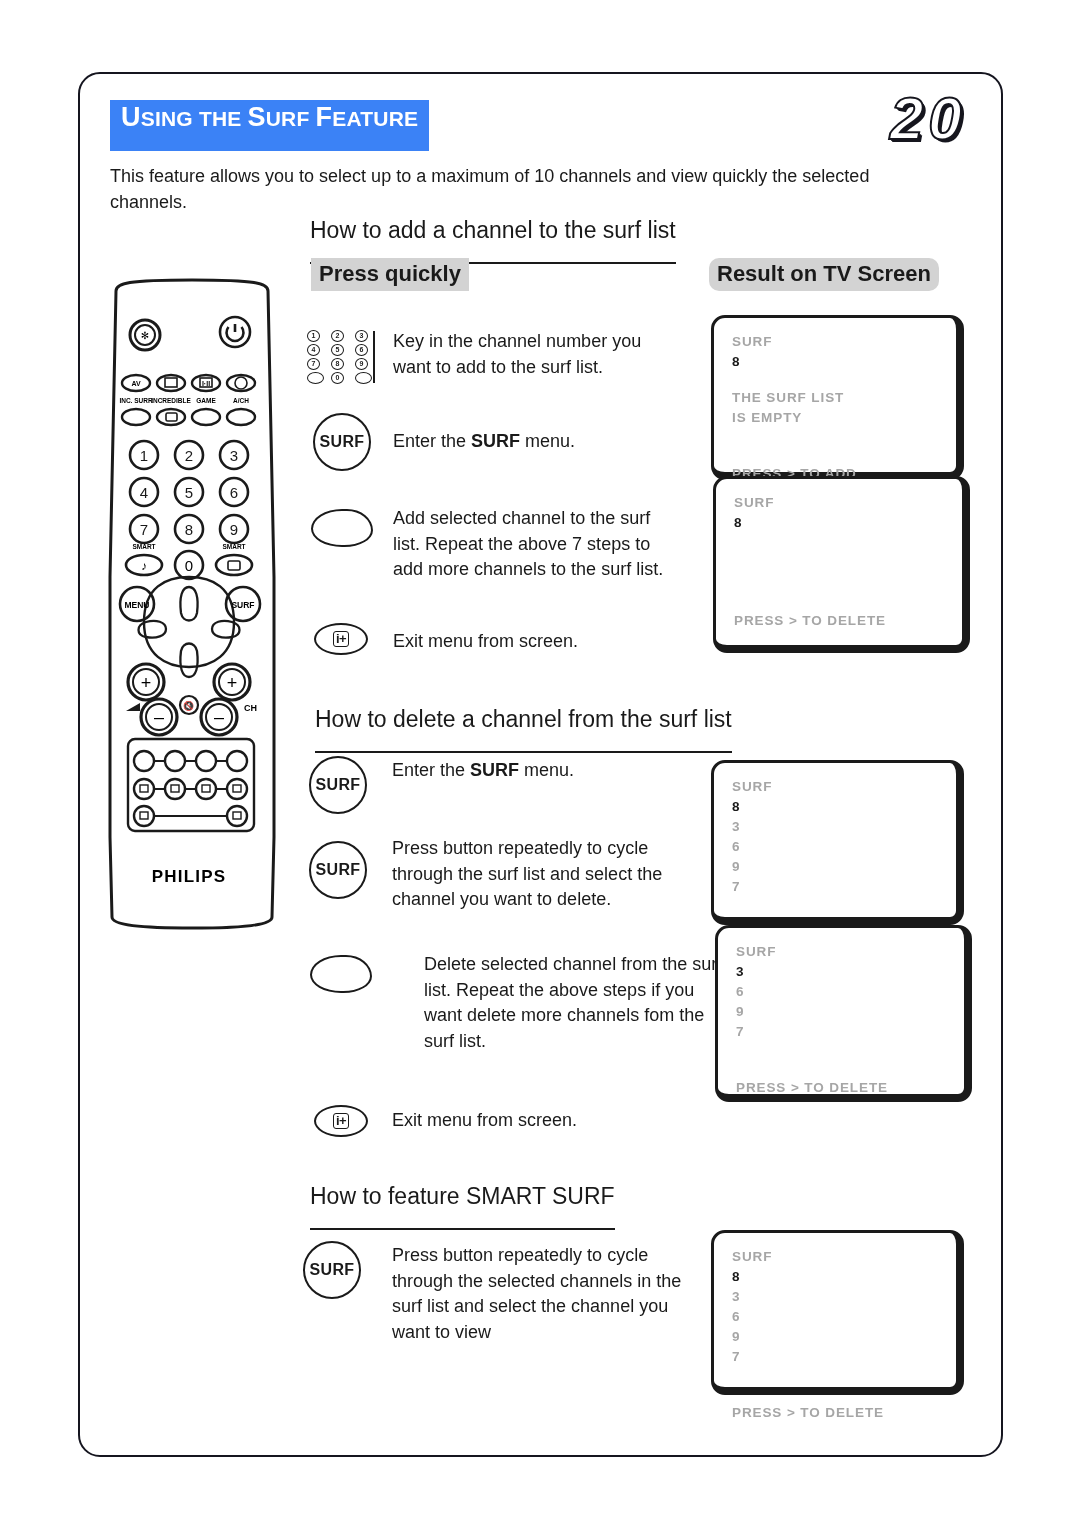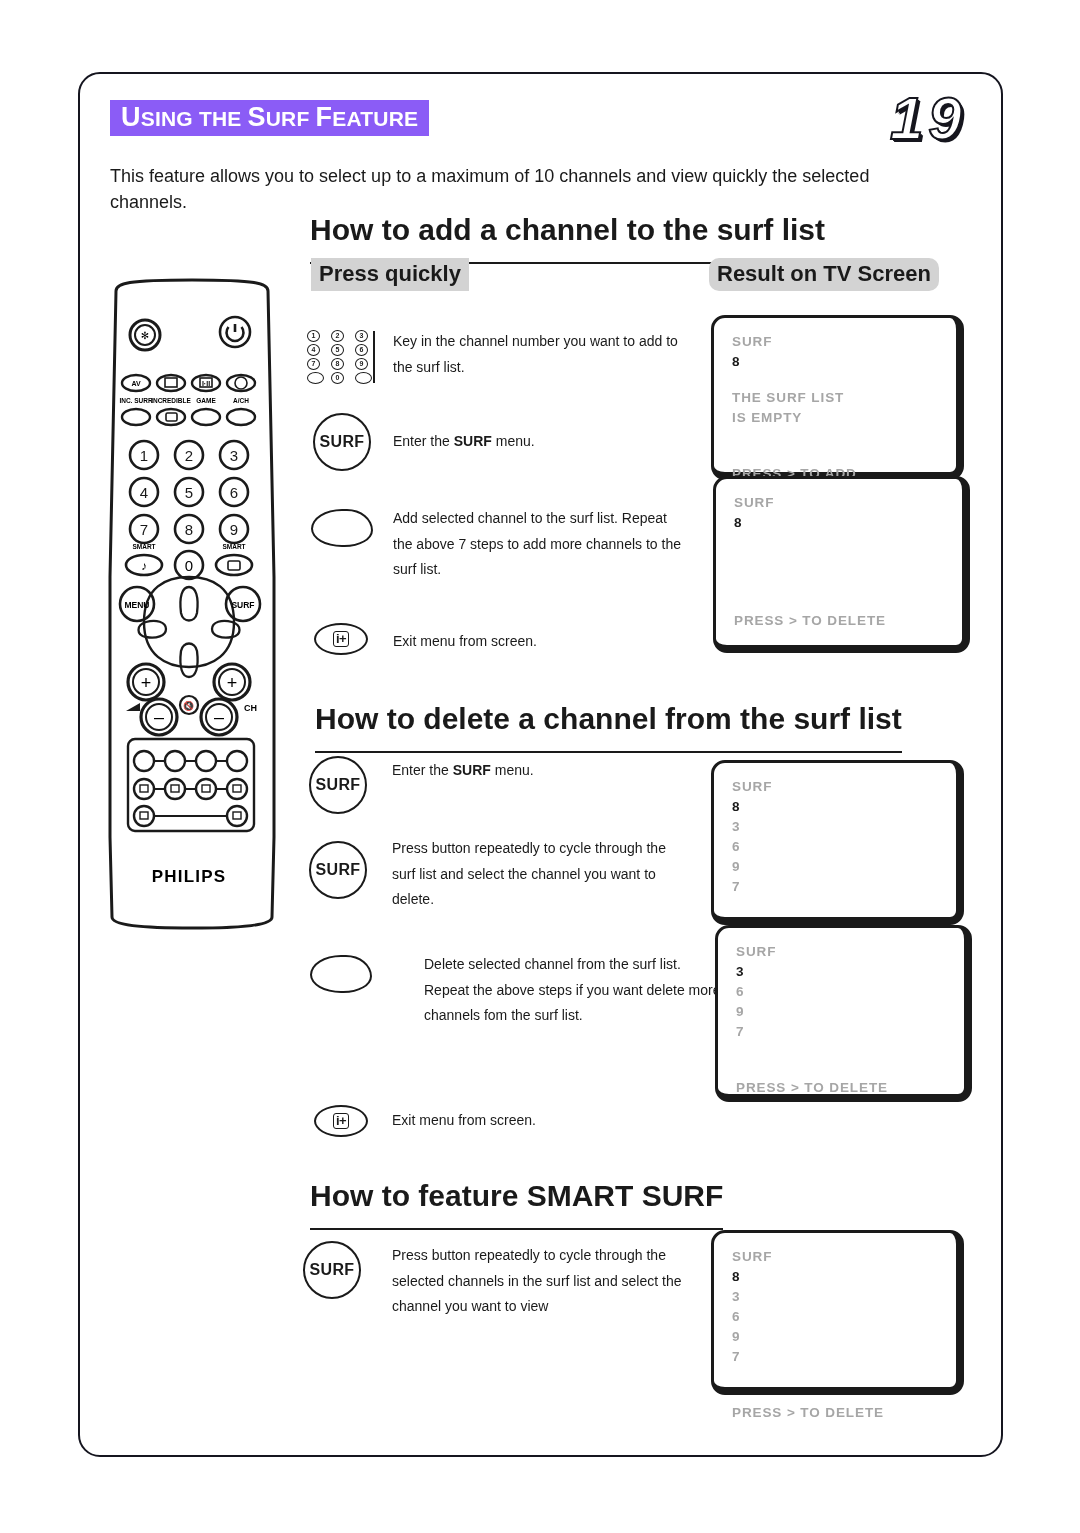--- a/index.html
+++ b/index.html
@@ -26,23 +26,23 @@
     border: 2.5px solid #15151f;
     border-radius: 22px;
     box-sizing: border-box;
   }
 
   
   #title-banner {
     position: absolute;
     left: 110px;
     top: 100px;
-    background: #8b5cf6;
+    background: #3b82f6;
     color: #ffffff;
-    padding: 4px 11px 5px 11px;
+    padding: 4px 11px 20px 11px;
     font-weight: bold;
     letter-spacing: .2px;
     line-height: 1;
   }
   #title-banner .big { font-size: 27px; }
   #title-banner .small { font-size: 21px; }
 
   #page-number {
     position: absolute;
     left: 890px;
@@ -65,22 +65,22 @@
     left: 110px;
     top: 163px;
     width: 830px;
     font-size: 18px;
     line-height: 26px;
   }
 
   
   .section-heading {
     position: absolute;
-    font-size: 30px;
-    font-weight: bold;
+    font-size: 23px;
+    font-weight: normal;
     border-bottom: 2.5px solid #1a1a1a;
     padding-bottom: 18px;
     white-space: nowrap;
     line-height: 28px;
   }
   #heading-add     { left: 310px; top: 216px; }
   #heading-delete  { left: 307px; top: 705px; margin-left: 8px; }
   #heading-smart   { left: 310px; top: 1182px; }
 
   
@@ -99,21 +99,21 @@
   
   #remote {
     position: absolute;
     left: 104px;
     top: 277px;
     width: 176px;
     height: 655px;
   }
   .step-text {
     position: absolute;
-    font-size: 14px;
+    font-size: 18px;
     line-height: 25.5px;
   }
   .step-text b { font-weight: bold; }
 
   
   .icon-surf {
     position: absolute;
     width: 58px;
     height: 58px;
     border: 2.2px solid #1a1a1a;
@@ -226,21 +226,21 @@
 </style>
 </head>
 <body>
 
 <div id="page-frame"></div>
 
 <div id="title-banner">
   <span class="big">U</span><span class="small">SING</span><span class="small">&nbsp;THE&nbsp;</span><span class="big">S</span><span class="small">URF</span><span class="small">&nbsp;</span><span class="big">F</span><span class="small">EATURE</span>
 </div>
 
-<div id="page-number">19</div>
+<div id="page-number">20</div>
 
 <div id="intro">This feature allows you to select up to a maximum of 10 channels and view quickly the selected channels.</div>
 
 <div id="remote">
   <svg viewBox="0 0 176 655" width="176" height="655">
 
     <path d="M12 14 C12 6 24 3 88 3 C152 3 164 6 164 14
              L170 300 L170 560 L168 640 C168 648 140 651 88 651
              C36 651 8 648 8 640 L6 560 L6 300 Z" fill="#ffffff" stroke="#1a1a1a" stroke-width="3"></path>
 

